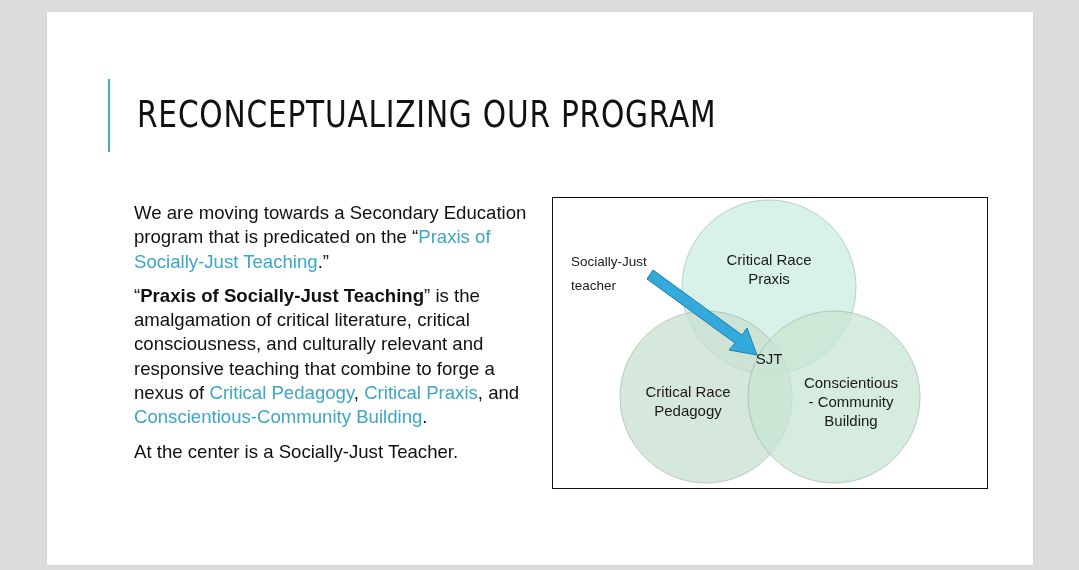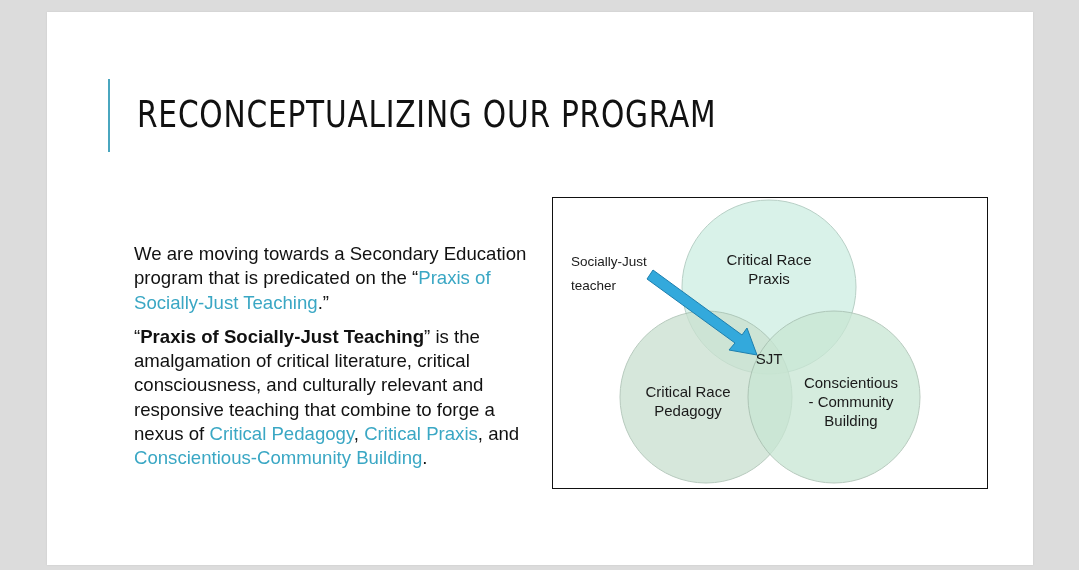--- a/index.html
+++ b/index.html
@@ -37,21 +37,20 @@
       white-space: nowrap;
     }
     .body-text {
       position: absolute;
       left: 87px; top: 189px;
       width: 410px;
       font-family: "Liberation Sans", sans-serif;
       font-size: 18.6px;
       line-height: 24.3px;
       color: #111111;
-      margin-top: 41px;
     }
     .body-text p { margin: 0 0 10px 0; }
     .hl { color: #3aa7c4; }
     .diagram {
       position: absolute;
       left: 505px; top: 185px;
       width: 434px; height: 290px;
       border: 1px solid #111111;
       background: #ffffff;
     }
@@ -74,20 +73,21 @@
   <div class="accent-bar" style="background: rgb(74, 166, 191);"></div>
   <h1 class="title">RECONCEPTUALIZING OUR PROGRAM</h1>
 
   <div class="body-text">
     <p>
       <span>We are moving towards a Secondary Education program that is predicated on the “</span><span class="hl" style="color: rgb(58, 167, 196);">Praxis of Socially-Just Teaching</span><span>.”</span>
     </p>
     <p>
       <span>“</span><b>Praxis of Socially-Just Teaching</b><span>” is the amalgamation of critical literature, critical consciousness, and culturally relevant and responsive teaching that combine to forge a nexus of </span><span class="hl" style="color: rgb(58, 167, 196);">Critical Pedagogy</span><span>, </span><span class="hl" style="color: rgb(58, 167, 196);">Critical Praxis</span><span>, and </span><span class="hl" style="color: rgb(58, 167, 196);">Conscientious-Community Building</span><span>.</span>
     </p>
+    <p>At the center is a Socially-Just Teacher.</p>
   </div>
 
   <div class="diagram">
     <svg width="434" height="290" viewBox="0 0 434 290">
       <defs>
         <marker id="ah" viewBox="0 0 10 10" refX="5" refY="5" markerWidth="1" markerHeight="1"></marker>
       </defs>
       <circle cx="216" cy="89" r="87" stroke="#9fbfb2" stroke-width="1" opacity="0.75" fill="#cdeee2"></circle>
       <circle cx="153" cy="199" r="86" stroke="#9fb8a8" stroke-width="1" opacity="0.75" fill="#c9e0cf"></circle>
       <circle cx="281" cy="199" r="86" stroke="#9fb8a8" stroke-width="1" opacity="0.75" fill="#c8e6d3"></circle>

